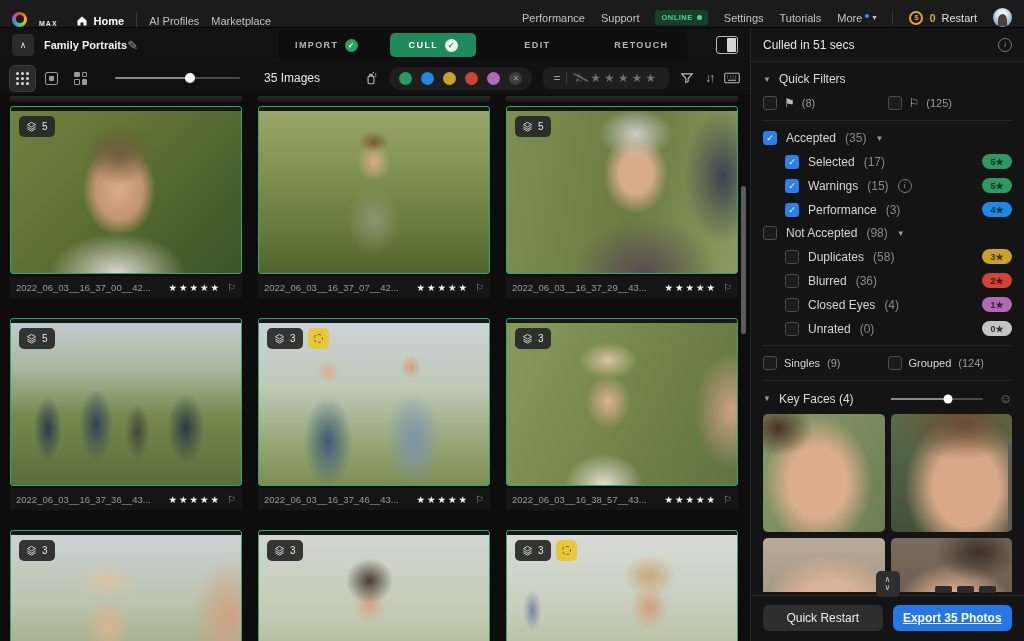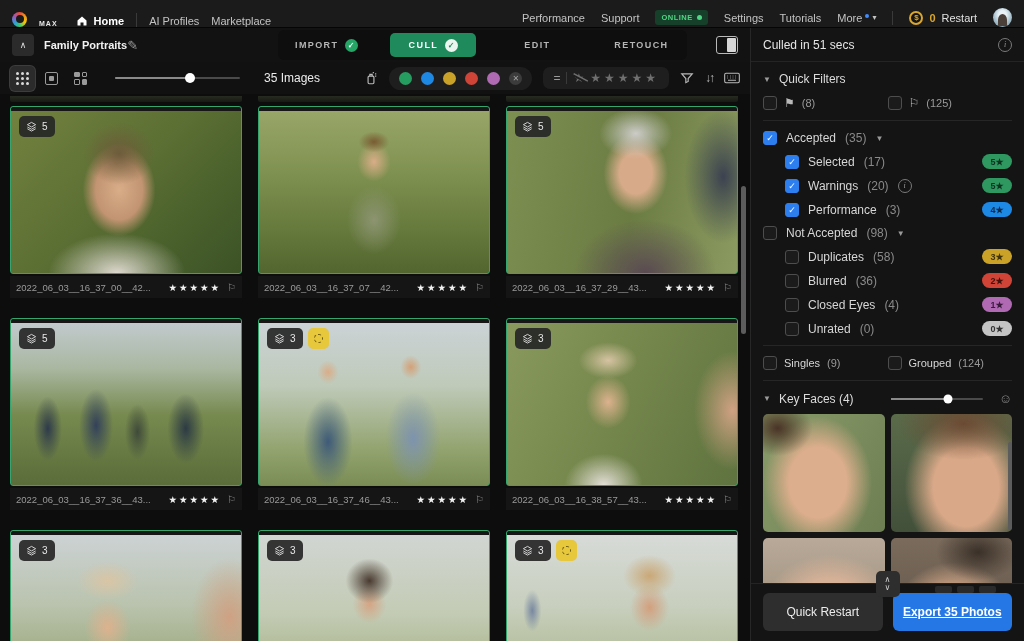--- a/index.html
+++ b/index.html
@@ -139,21 +139,21 @@
   .face { border-radius:5px; height:118px; background-size:cover; }
   .f1 { background:radial-gradient(ellipse 50px 40px at 12% 12%,#4a3326 0%,rgba(0,0,0,0) 70%),radial-gradient(ellipse 72px 88px at 45% 58%,#dcae8d 0% 40%,rgba(0,0,0,0) 75%),linear-gradient(120deg,#8a9b6a,#6d7f52); }
   .f2 { background:radial-gradient(ellipse 95px 52px at 60% 8%,#6b4a33 0%,rgba(0,0,0,0) 70%),radial-gradient(ellipse 82px 98px at 62% 62%,#d8a888 0% 40%,rgba(0,0,0,0) 75%),linear-gradient(#5a6b4a,#42503a); }
   .f3 { background:radial-gradient(ellipse 60px 45px at 30% 85%,#4a382c 0%,rgba(0,0,0,0) 70%),radial-gradient(ellipse 85px 70px at 55% 60%,#d8b298 0% 40%,rgba(0,0,0,0) 78%),linear-gradient(#b8a999,#93866f); }
   .f4 { background:radial-gradient(ellipse 60px 40px at 72% 12%,#3a3028 0%,rgba(0,0,0,0) 70%),radial-gradient(ellipse 80px 75px at 52% 70%,#d4a888 0% 40%,rgba(0,0,0,0) 78%),linear-gradient(#7a6b5c,#5d5044); }
   .faces-scroll { position:absolute; right:0; top:28px; width:4px; height:88px; background:#5c5c5c; border-radius:2px; }
   .resize-handle { position:absolute; left:50%; transform:translateX(-50%); bottom:44px; width:24px; height:26px; background:#2e2e2e; border-radius:5px; display:flex; flex-direction:column; align-items:center; justify-content:center; color:#cfcfcf; font-size:8px; line-height:8px; z-index:3; }
   .mini-pills { position:absolute; right:28px; bottom:48px; display:flex; gap:5px; }
   .mini-pills i { width:17px; height:7px; background:#2a2a2a; border-radius:2px; }
   .sb-footer { border-top:1px solid #242424; padding:9px 12px 10px; display:flex; gap:10px; }
-  .btn { height:38px; border-radius:6px; font-size:12px; display:flex; align-items:center; justify-content:center; flex:1; font-family:inherit; border:none; }
+  .btn { height:26px; border-radius:6px; font-size:12px; display:flex; align-items:center; justify-content:center; flex:1; font-family:inherit; border:none; }
   .btn.dark { background:#2e2e2e; color:#ececec; }
   .btn.blue { background:#2477e5; color:#fff; font-weight:bold;text-decoration:underline; }
 
   svg { display:block; }
 </style>
 </head>
 <body>
 
 <div class="app">
 
@@ -496,21 +496,21 @@
         </div>
         <div class="f-row child">
           <span class="cb checked"></span>
           <span class="lbl">Selected</span>
           <span class="cnt">(17)</span>
           <span class="badge green">5★</span>
         </div>
         <div class="f-row child">
           <span class="cb checked"></span>
           <span class="lbl">Warnings</span>
-          <span class="cnt">(20)</span>
+          <span class="cnt">(15)</span>
           <span class="info-ic">i</span>
           <span class="badge green">5★</span>
         </div>
         <div class="f-row child">
           <span class="cb checked"></span>
           <span class="lbl">Performance</span>
           <span class="cnt">(3)</span>
           <span class="badge blue">4★</span>
         </div>
 

